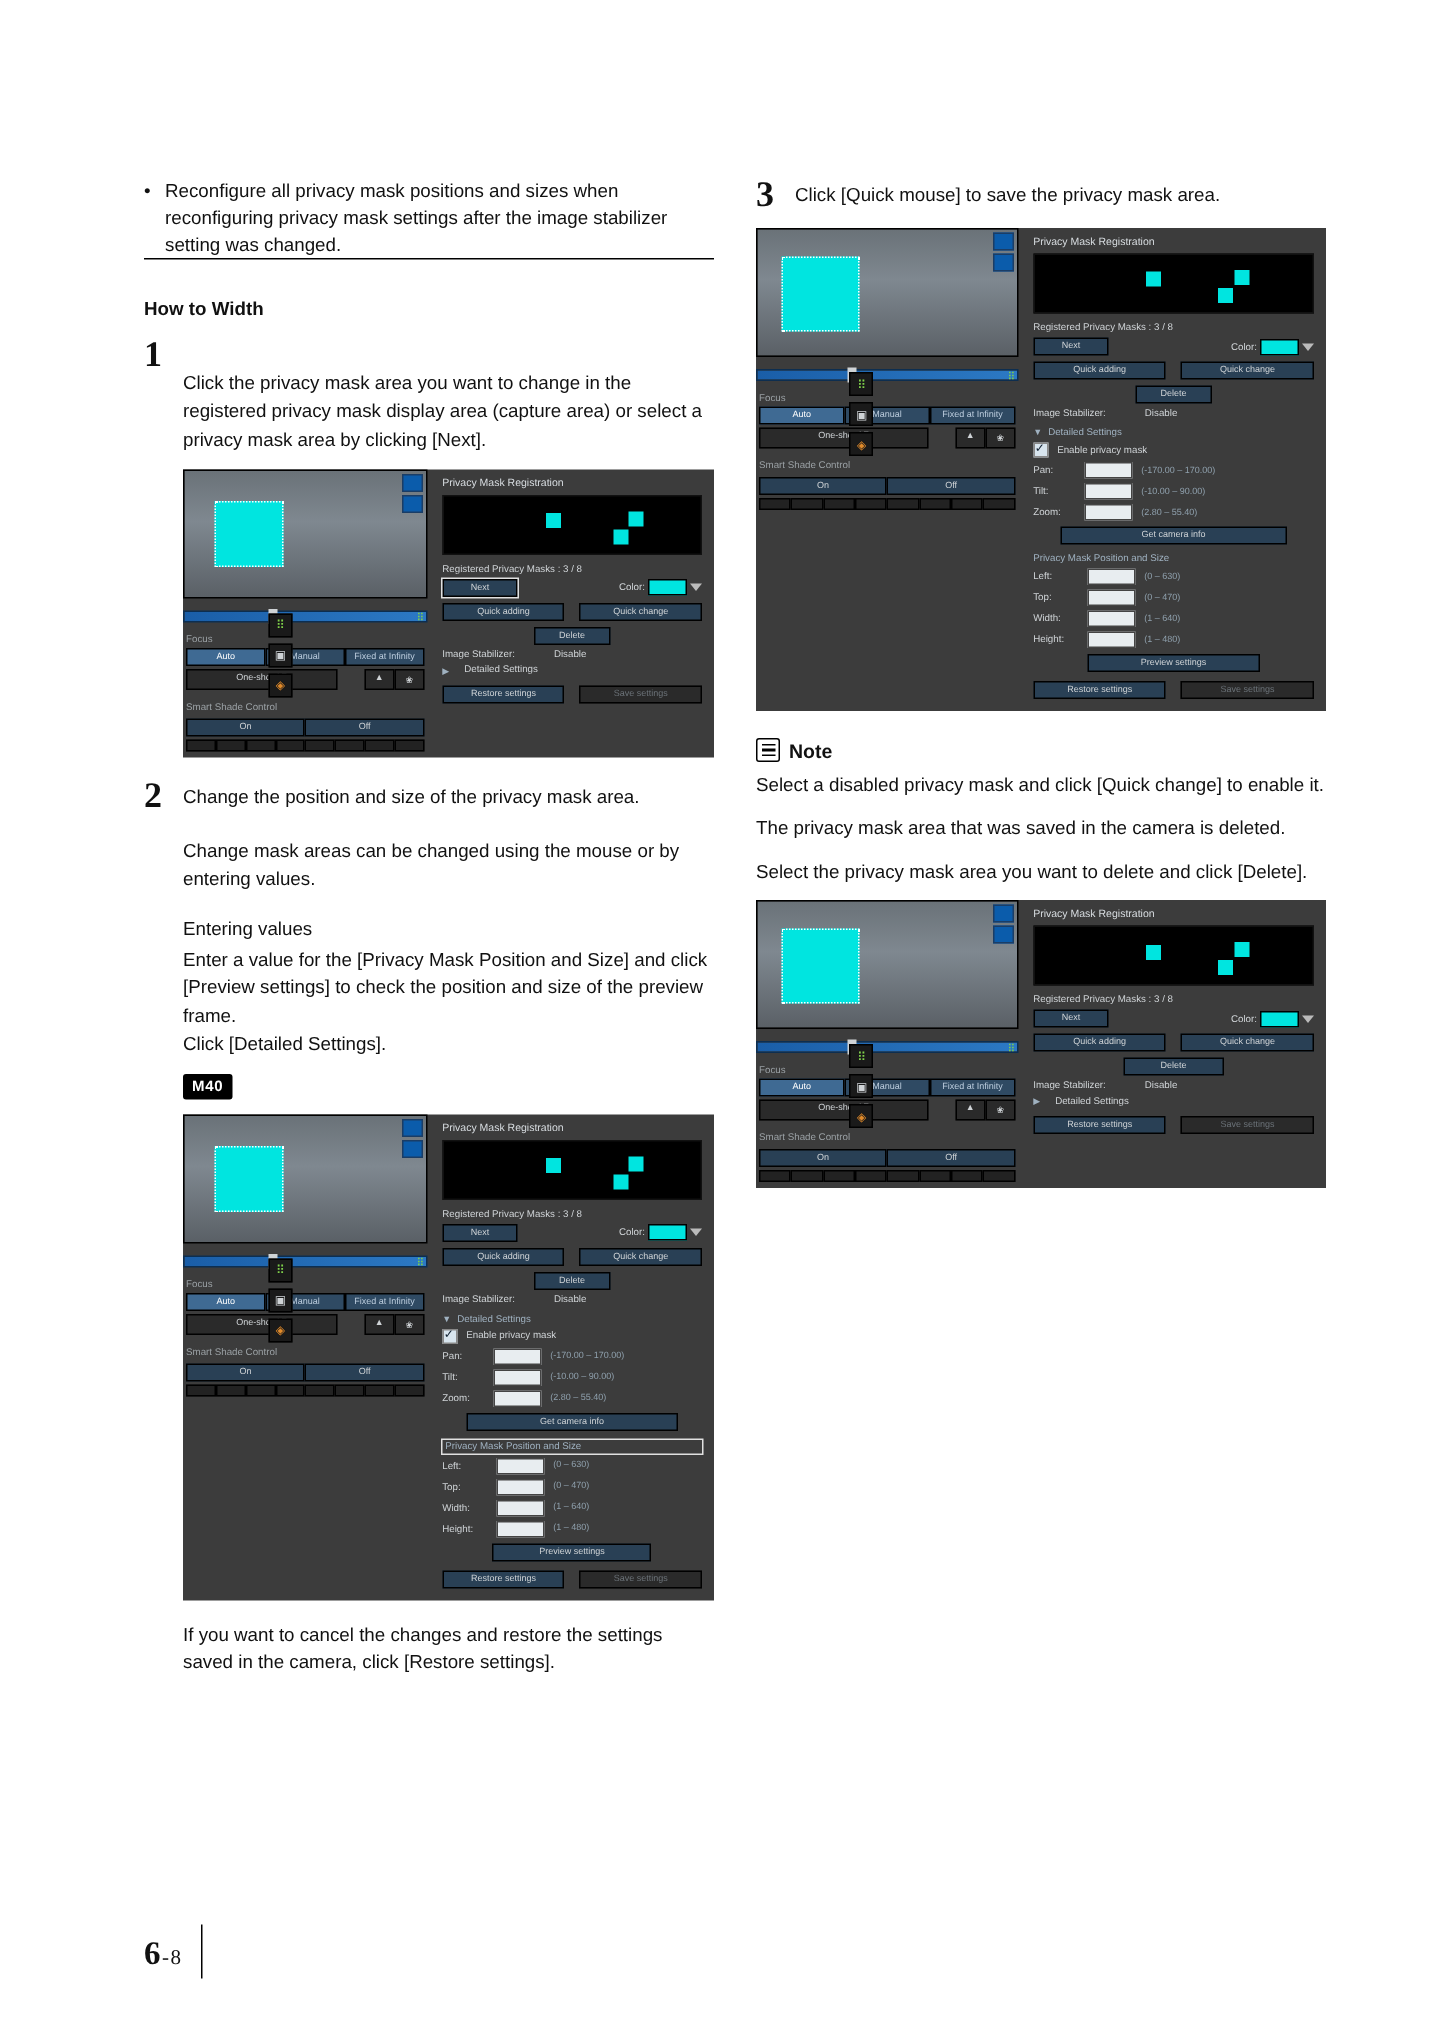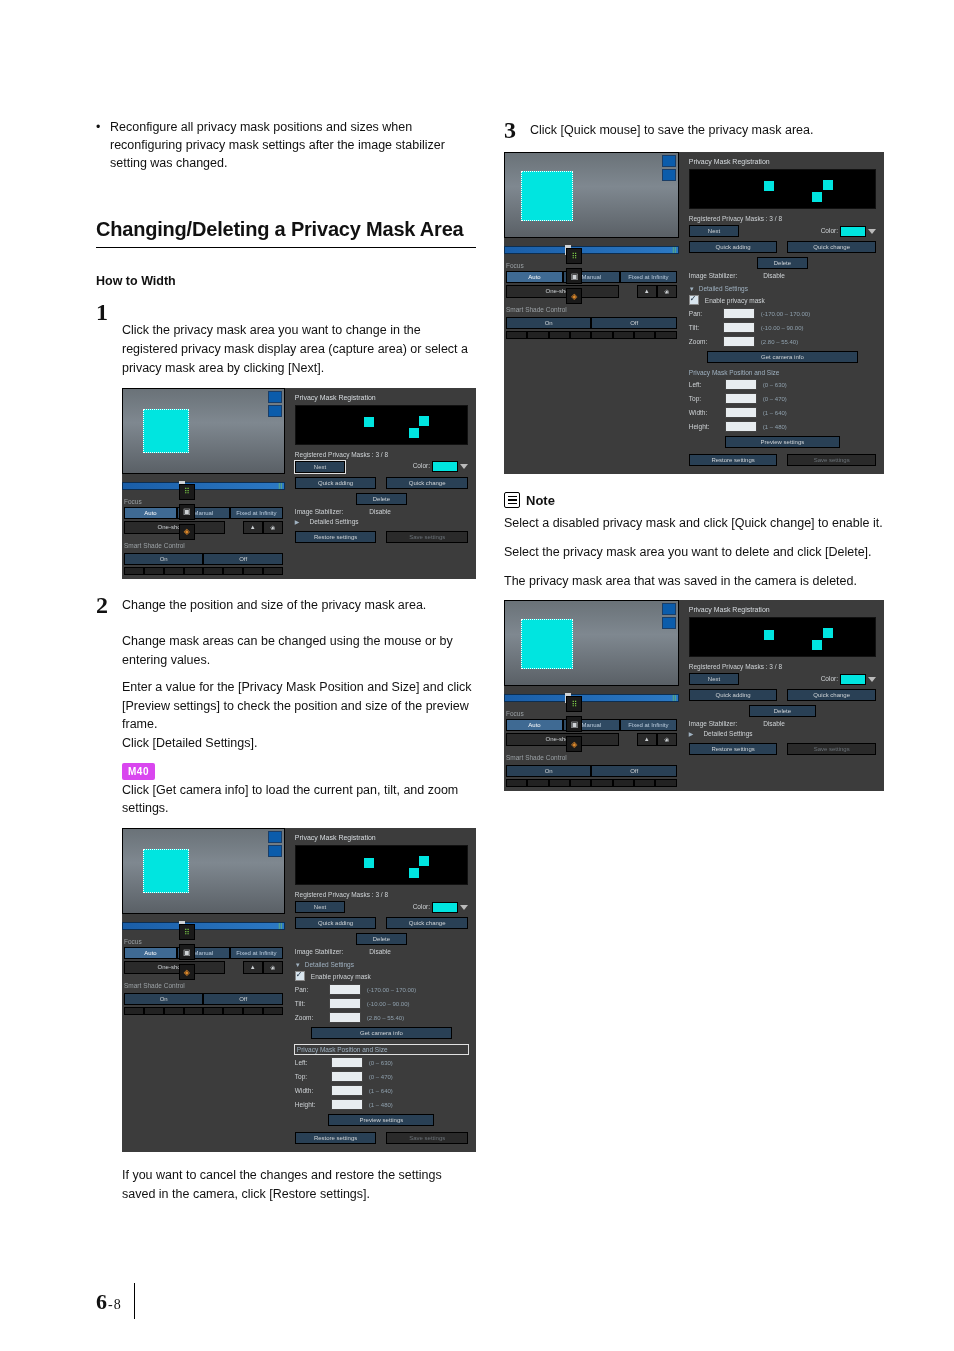--- a/index.html
+++ b/index.html
@@ -78,21 +78,21 @@
   .para {
     line-height: 1.5;
     margin: 0 0 10px 0;
   }
   .mini-head {
     margin-top: 14px;
     margin-bottom: 2px;
   }
   .tag-m40 {
     display: inline-block;
-    background: #d946ef;
+    background: #000000;
     color: #fff;
     font-size: 10px;
     padding: 1px 6px;
     border-radius: 2px;
     margin-top: 10px;
     font-weight: bold;
     letter-spacing: 0.5px;
   }
 
   
@@ -208,21 +208,20 @@
 <div class="page">
   <div class="columns">
 
     <div class="col">
 
       <div class="bullet-line">
         <div class="dot">•</div>
         <div>Reconfigure all privacy mask positions and sizes when reconfiguring privacy mask settings after the image stabilizer setting was changed.</div>
       </div>
 
-      <h2 class="section-title">Changing/Deleting a Privacy Mask Area</h2>
       <div class="rule"></div>
 
       <div class="sub-head">How to Width</div>
 
       <div class="step">
         <div class="num">1</div>
         <div class="body">
           <div class="follow">Click the privacy mask area you want to change in the registered privacy mask display area (capture area) or select a privacy mask area by clicking [Next].</div>
         </div>
       </div>
@@ -312,24 +311,24 @@
 
       <div class="step" style="margin-top:12px;">
         <div class="num">2</div>
         <div class="body">
           <div>Change the position and size of the privacy mask area.</div>
           <div class="follow">Change mask areas can be changed using the mouse or by entering values.</div>
         </div>
       </div>
 
       <div class="indent-block">
+        <div class="mini-head">Entering values</div>
         <div>Enter a value for the [Privacy Mask Position and Size] and click [Preview settings] to check the position and size of the preview frame.</div>
         <div>Click [Detailed Settings].</div>
         <div><span class="tag-m40">M40</span></div>
-        <div>Click [Get camera info] to load the current pan, tilt, and zoom settings.</div>
       </div>
 
       <div class="shot">
         <div class="split">
           <div class="left-pane" style="position:relative;padding:0 0 4px 0;">
             <div class="preview-img">
               <div class="mask-box" style="left:20px;top:20px;width:46px;height:44px;"></div>
               <div class="corner-icons">
                   <span></span>
                   <span></span>
@@ -597,22 +596,22 @@
       <div class="note-row">
         <div class="note-icon">
             <span></span>
             <span></span>
             <span></span>
           </div>
         <div class="note-label">Note</div>
       </div>
       <div class="para">Select a disabled privacy mask and click [Quick change] to enable it.</div>
 
+      <div class="para">The privacy mask area that was saved in the camera is deleted.</div>
       <div class="para">Select the privacy mask area you want to delete and click [Delete].</div>
-      <div class="para">The privacy mask area that was saved in the camera is deleted.</div>
 
       <div class="shot right-col-shot">
         <div class="split">
           <div class="left-pane" style="position:relative;padding:0 0 4px 0;">
             <div class="preview-img">
               <div class="mask-box" style="left:16px;top:18px;width:52px;height:50px;"></div>
               <div class="corner-icons">
                   <span></span>
                   <span></span>
                 </div>

